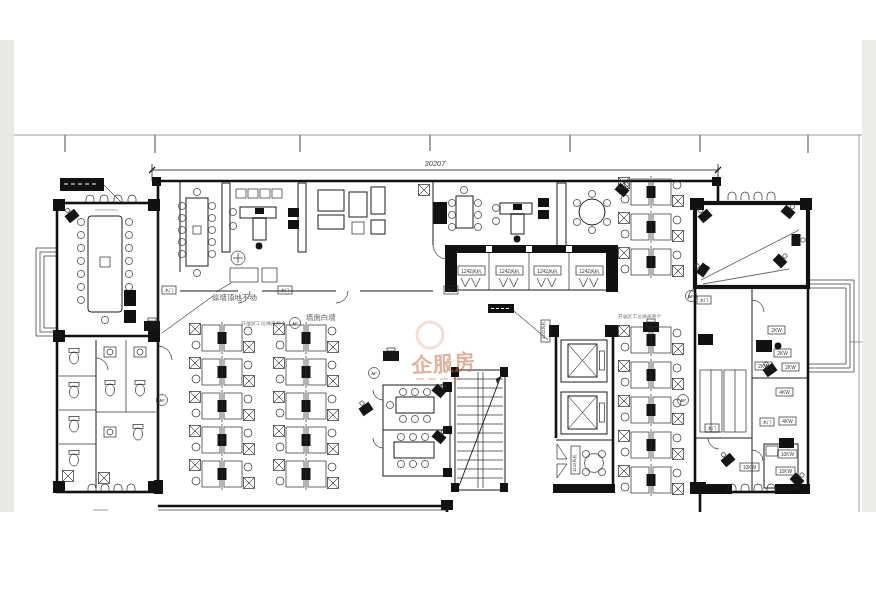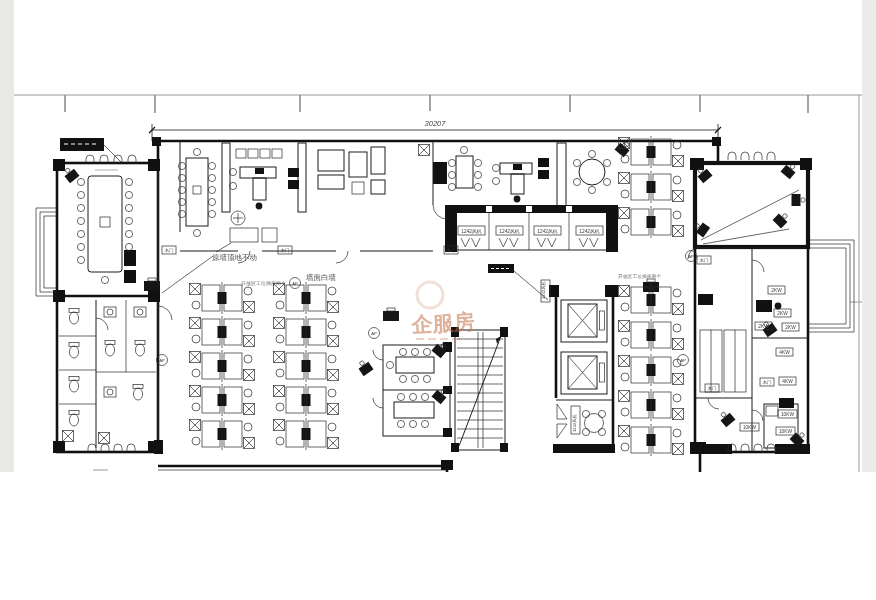--- a/index.html
+++ b/index.html
@@ -1,17 +1,17 @@
 <!DOCTYPE html>
 <html lang="zh"><head>
 <meta charset="utf-8">
 <style>
   html,body{margin:0;padding:0;background:#ffffff;}
   .stage{position:relative;width:876px;height:472px;overflow:hidden;background:#ffffff;
-         font-family:"Liberation Sans",sans-serif;}
+         font-family:"Liberation Sans",sans-serif;margin-top:40px;}
   svg{display:block}
   svg text{font-family:"Liberation Sans","DejaVu Sans",sans-serif;fill:#3a3a3a;}
   .ink{stroke:#1c1c1c;fill:none;stroke-width:1;}
   .thin{stroke:#2a2a2a;fill:none;stroke-width:.7;}
   .wall{stroke:#111;fill:none;stroke-width:2.6;}
   .wall4{stroke:#111;fill:none;stroke-width:4.2;}
   .blk{fill:#111;stroke:none;}
   .gray{stroke:#9a9a98;fill:none;stroke-width:1;}
   .tick{stroke:#7d7d7b;stroke-width:1.4;}
   .note{fill:#4c4c4c;}

